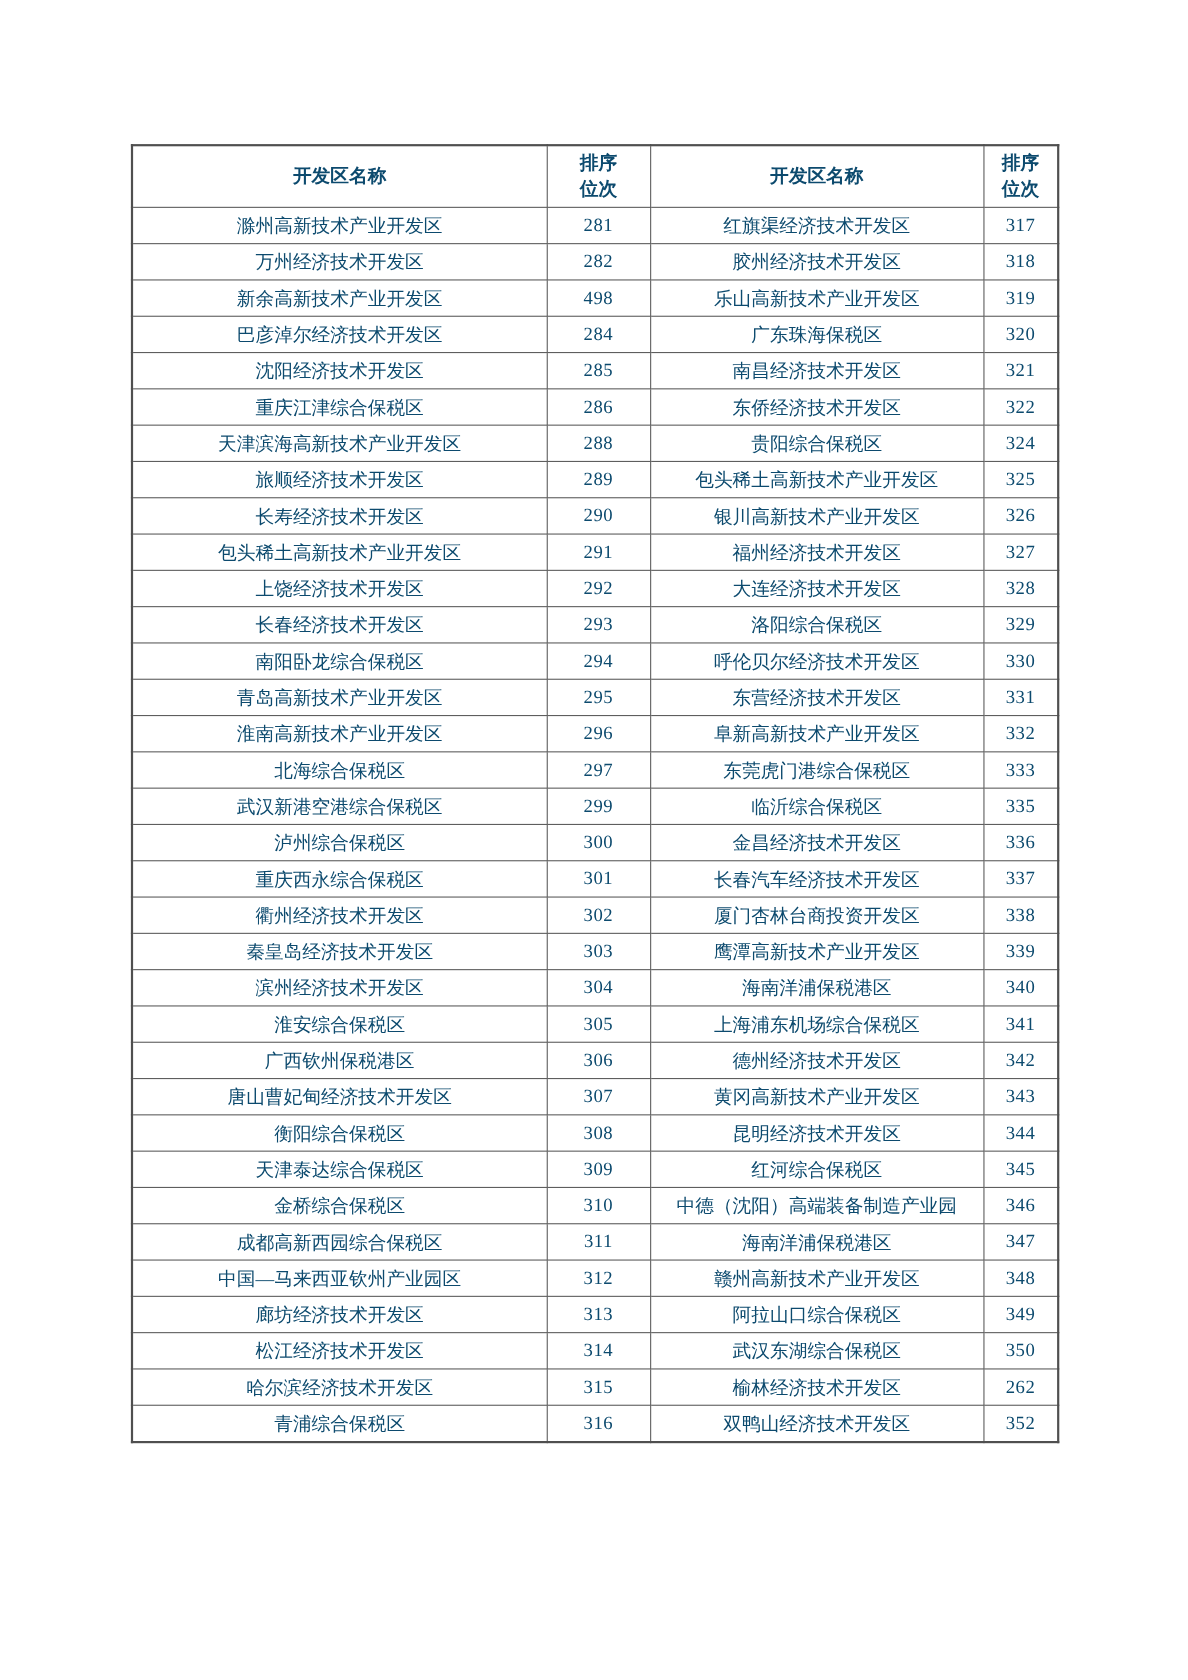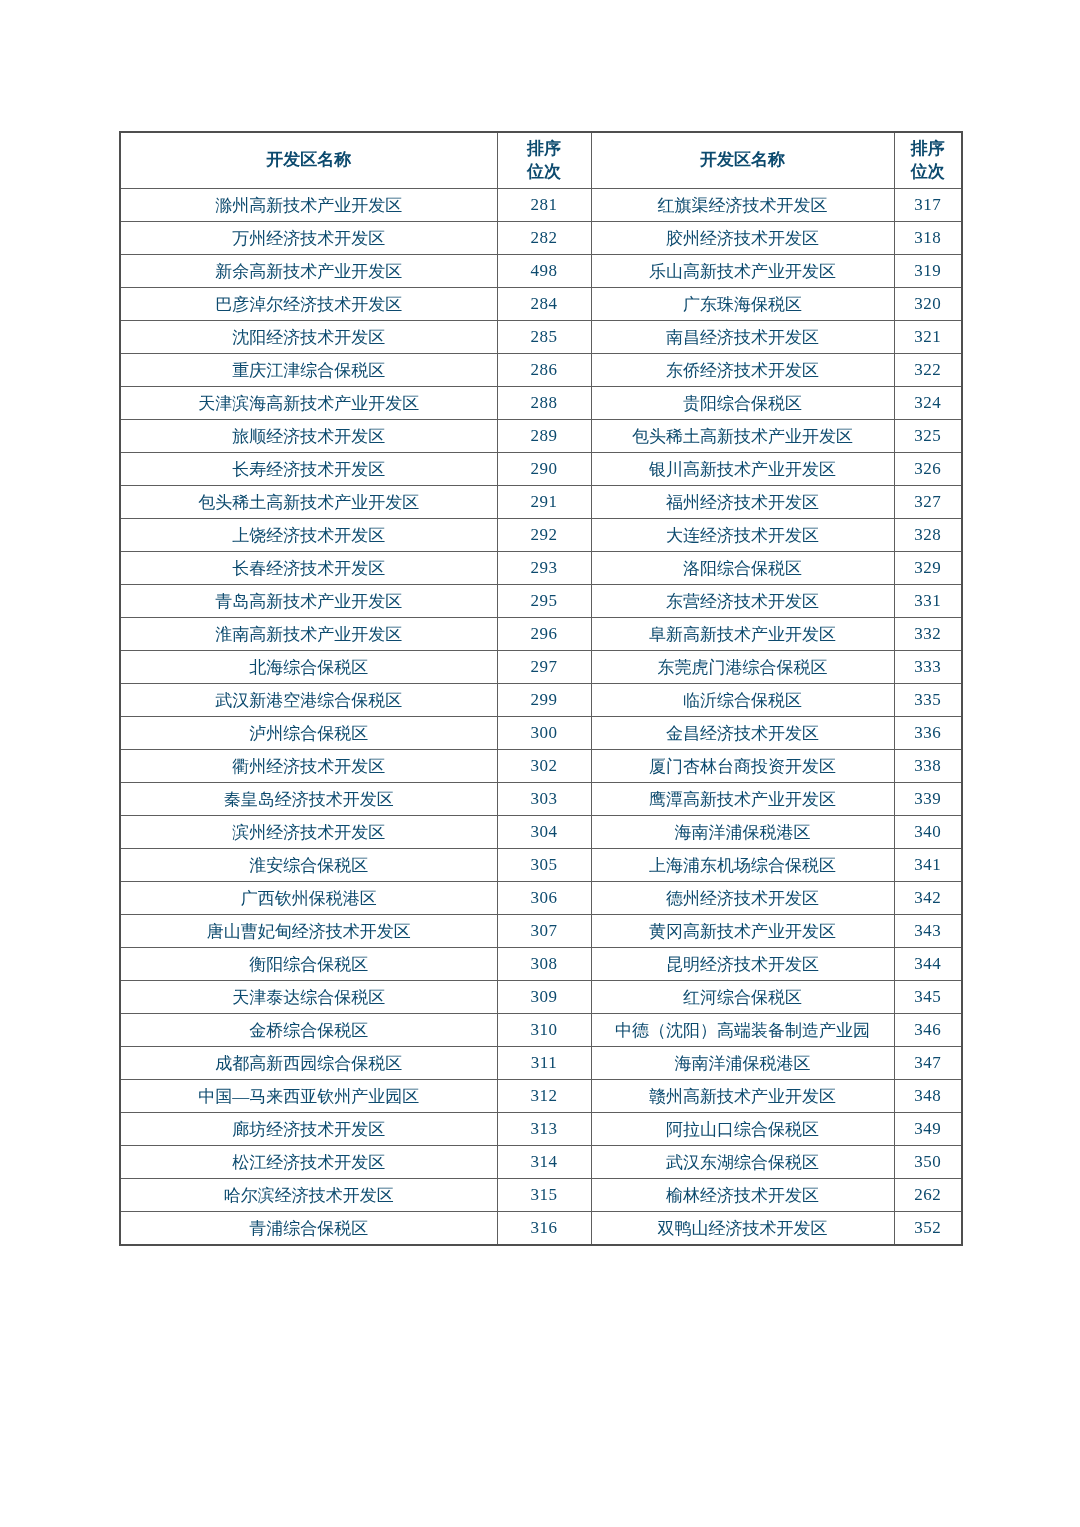--- a/index.html
+++ b/index.html
@@ -154,20 +154,26 @@
             <td>大连经济技术开发区</td>
             <td class="rank-cell">328</td>
           </tr>
           <tr>
             <td>长春经济技术开发区</td>
             <td class="rank-cell">293</td>
             <td>洛阳综合保税区</td>
             <td class="rank-cell">329</td>
           </tr>
           <tr>
+            <td>南阳卧龙综合保税区</td>
+            <td class="rank-cell">294</td>
+            <td>呼伦贝尔经济技术开发区</td>
+            <td class="rank-cell">330</td>
+          </tr>
+          <tr>
             <td>青岛高新技术产业开发区</td>
             <td class="rank-cell">295</td>
             <td>东营经济技术开发区</td>
             <td class="rank-cell">331</td>
           </tr>
           <tr>
             <td>淮南高新技术产业开发区</td>
             <td class="rank-cell">296</td>
             <td>阜新高新技术产业开发区</td>
             <td class="rank-cell">332</td>
@@ -182,20 +188,26 @@
             <td>武汉新港空港综合保税区</td>
             <td class="rank-cell">299</td>
             <td>临沂综合保税区</td>
             <td class="rank-cell">335</td>
           </tr>
           <tr>
             <td>泸州综合保税区</td>
             <td class="rank-cell">300</td>
             <td>金昌经济技术开发区</td>
             <td class="rank-cell">336</td>
+          </tr>
+          <tr>
+            <td>重庆西永综合保税区</td>
+            <td class="rank-cell">301</td>
+            <td>长春汽车经济技术开发区</td>
+            <td class="rank-cell">337</td>
           </tr>
           <tr>
             <td>衢州经济技术开发区</td>
             <td class="rank-cell">302</td>
             <td>厦门杏林台商投资开发区</td>
             <td class="rank-cell">338</td>
           </tr>
           <tr>
             <td>秦皇岛经济技术开发区</td>
             <td class="rank-cell">303</td>

